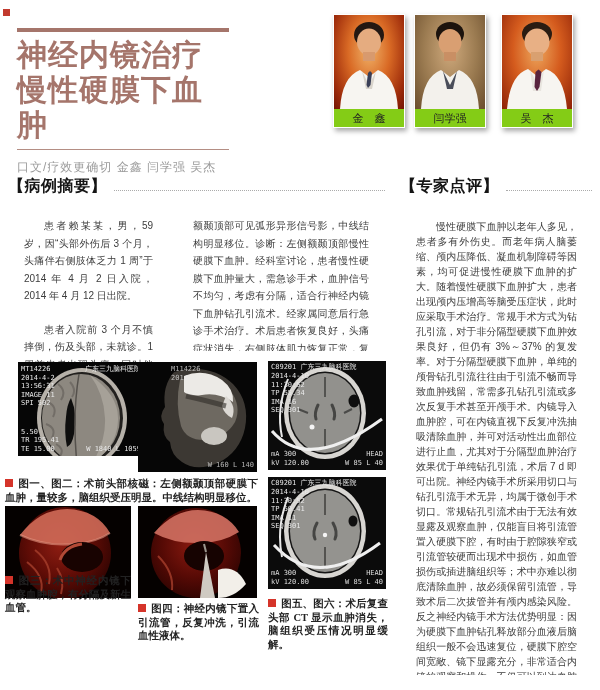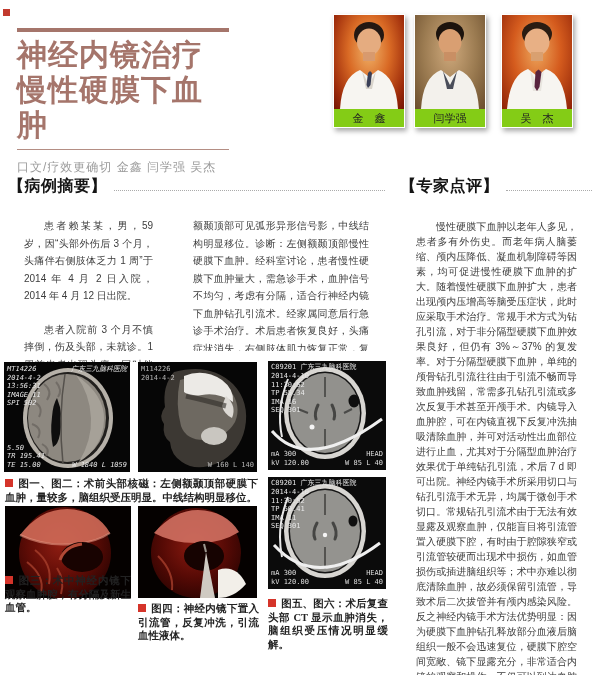--- a/index.html
+++ b/index.html
@@ -33,21 +33,21 @@
   .textcol { position:absolute; font-size:10px; color:#3c3c3c; text-align:justify; }
   .textcol p { margin:16px; }
   .lh-left { line-height:17.5px; }
   .lh-right { line-height:15px; }
   .indent { text-indent:2em; }
   
   .fig { position:absolute; background:#060606; overflow:hidden; }
   .fig svg { display:block; }
   .meta { position:absolute; color:#e9e9e9; font-size:7px; line-height:8.5px;
     font-family:"DejaVu Sans Mono", monospace; white-space:nowrap; }
-  .meta.dim { opacity:0.75; }
+  .meta.dim { opacity:0.75;margin-left:30px; }
   .meta-row { position:absolute; left:3px; right:3px; display:flex; justify-content:space-between;
     color:#dedede; font-size:7px; font-family:"DejaVu Sans Mono", monospace; }
   .fig-caption { position:absolute; font-family:"Liberation Serif", serif; font-weight:bold;
     font-size:10.5px; line-height:13.5px; color:#222; text-align:justify; }
   .bullet { display:inline-block; width:8px; height:8px; background:#d5342a; margin-right:5px; }
 </style>
 </head>
 <body>
 
 <div class="page">
@@ -117,21 +117,21 @@
     <p class="indent">患者入院前 3 个月不慎摔倒，伤及头部，未就诊。1 周前患者出现头痛，同时伴有右侧肢体乏力，随就诊当地医院行头部 CT 检查提示左侧额颞顶部慢性硬膜下血肿，量多。随即转入我科。入院查体：神志清，言语流利，双瞳等大等圆，左侧肢体肌力正常，右侧肢体肌力Ⅳ级。复查头部 MRI 示左侧</p>
   </div>
   <div class="textcol lh-left" style="left:177px; top:201px; width:208px; height:150px; overflow:hidden;">
     <p>额颞顶部可见弧形异形信号影，中线结构明显移位。诊断：左侧额颞顶部慢性硬膜下血肿。经科室讨论，患者慢性硬膜下血肿量大，需急诊手术，血肿信号不均匀，考虑有分隔，适合行神经内镜下血肿钻孔引流术。经家属同意后行急诊手术治疗。术后患者恢复良好，头痛症状消失，右侧肢体肌力恢复正常，复查头部 CT 显示血肿基本消失，脑组织受压情况明显缓解。</p>
   </div>
 
   <div class="textcol lh-right" style="left:400px; top:203px; width:193px; height:472px; overflow:hidden;">
     <p class="indent">慢性硬膜下血肿以老年人多见，患者多有外伤史。而老年病人脑萎缩、颅内压降低、凝血机制障碍等因素，均可促进慢性硬膜下血肿的扩大。随着慢性硬膜下血肿扩大，患者出现颅内压增高等脑受压症状，此时应采取手术治疗。常规手术方式为钻孔引流，对于非分隔型硬膜下血肿效果良好，但仍有 3%～37% 的复发率。对于分隔型硬膜下血肿，单纯的颅骨钻孔引流往往由于引流不畅而导致血肿残留，常需多孔钻孔引流或多次反复手术甚至开颅手术。内镜导入血肿腔，可在内镜直视下反复冲洗抽吸清除血肿，并可对活动性出血部位进行止血，尤其对于分隔型血肿治疗效果优于单纯钻孔引流，术后 7 d 即可出院。神经内镜手术所采用切口与钻孔引流手术无异，均属于微创手术切口。常规钻孔引流术由于无法有效显露及观察血肿，仅能盲目将引流管置入硬膜下腔，有时由于腔隙狭窄或引流管较硬而出现术中损伤，如血管损伤或插进脑组织等；术中亦难以彻底清除血肿，故必须保留引流管，导致术后二次拔管并有颅内感染风险。反之神经内镜手术方法优势明显：因为硬膜下血肿钻孔释放部分血液后脑组织一般不会迅速复位，硬膜下腔空间宽敞、镜下显露充分，非常适合内镜的观察和操作。不仅可以到达血肿腔各个分隔区及较远角落，彻底清除血肿，不留死角，也避免了手术操作的盲目性和不必要的损伤；针对血肿和沉淀物可以吸除冲洗，对纤维粘连及分隔，可以钝性突破分离，沟通分隔腔总体比较分析后认为，神经内镜下手术清除硬膜下血肿有效率更高，疗效更确切，且术中损伤更少。</p>
   </div>
 
-  <div class="fig" style="left:4px; top:362px; width:126px; height:110px;font-style:italic;">
+  <div class="fig" style="left:18px; top:362px; width:126px; height:94px;">
     <svg width="126" height="110" viewBox="0 0 126 110">
       <rect width="126" height="110" fill="#060606"></rect>
       <ellipse cx="64" cy="56" rx="45" ry="50" fill="#b6b1a9"></ellipse>
       <ellipse cx="64" cy="56" rx="41" ry="46" fill="#22201e"></ellipse>
       <ellipse cx="63" cy="56" rx="39" ry="44" fill="#8d8880"></ellipse>
       <path d="M72,13 Q101,33 100,58 Q99,85 75,100 Q88,78 87,56 Q86,32 72,13 Z" fill="#a6a198"></path>
       <path d="M40,22 q9,7 3,16 M30,40 q10,5 5,15 M28,62 q11,4 6,14 M38,82 q9,5 4,12 M52,20 q7,8 2,15" stroke="#6b6660" stroke-width="2" fill="none" opacity="0.8"></path>
       <path d="M53,36 q7,17 3,36 q-2,11 -7,13 q-3,-15 -1,-30 q1,-13 5,-19 Z" fill="#0e0e0e"></path>
       <path d="M61,12 q-7,42 -2,90" stroke="#55514c" stroke-width="1.5" fill="none"></path>
     </svg>

